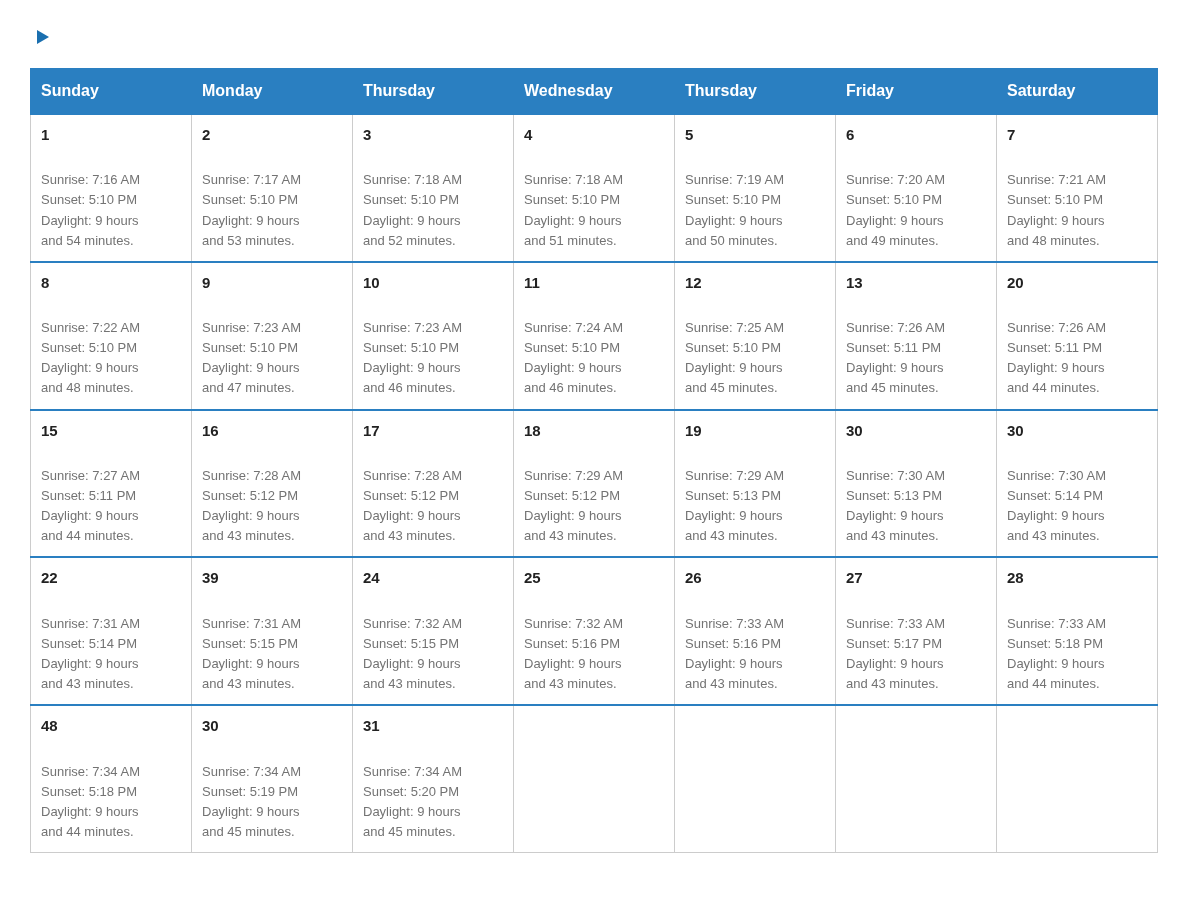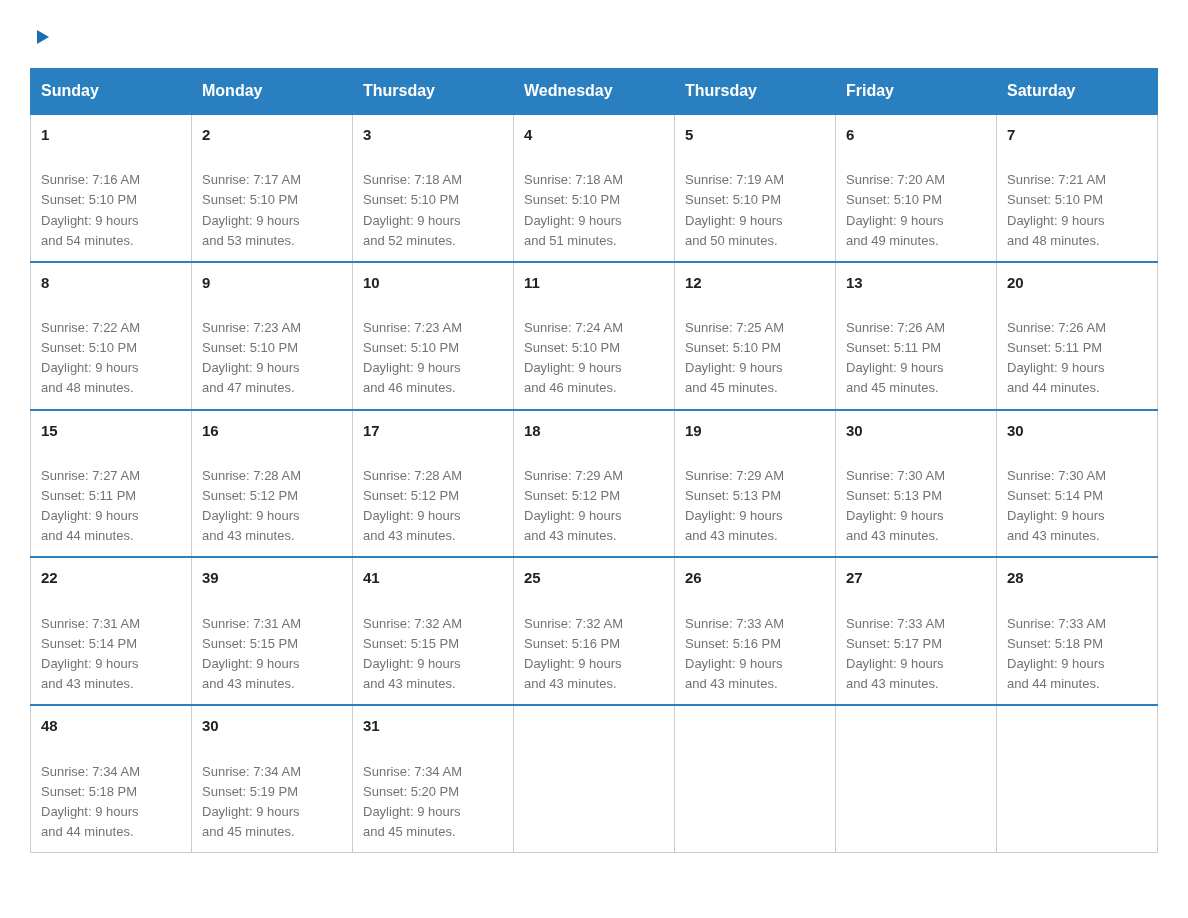--- a/index.html
+++ b/index.html
@@ -217,21 +217,21 @@
       <tr>
         <td>
           <span class="day-num">22</span>
           <div class="day-info">Sunrise: 7:31 AM<br>Sunset: 5:14 PM<br>Daylight: 9 hours<br>and 43 minutes.</div>
         </td>
         <td>
           <span class="day-num">39</span>
           <div class="day-info">Sunrise: 7:31 AM<br>Sunset: 5:15 PM<br>Daylight: 9 hours<br>and 43 minutes.</div>
         </td>
         <td>
-          <span class="day-num">41</span>
+          <span class="day-num">24</span>
           <div class="day-info">Sunrise: 7:32 AM<br>Sunset: 5:15 PM<br>Daylight: 9 hours<br>and 43 minutes.</div>
         </td>
         <td>
           <span class="day-num">25</span>
           <div class="day-info">Sunrise: 7:32 AM<br>Sunset: 5:16 PM<br>Daylight: 9 hours<br>and 43 minutes.</div>
         </td>
         <td>
           <span class="day-num">26</span>
           <div class="day-info">Sunrise: 7:33 AM<br>Sunset: 5:16 PM<br>Daylight: 9 hours<br>and 43 minutes.</div>
         </td>

